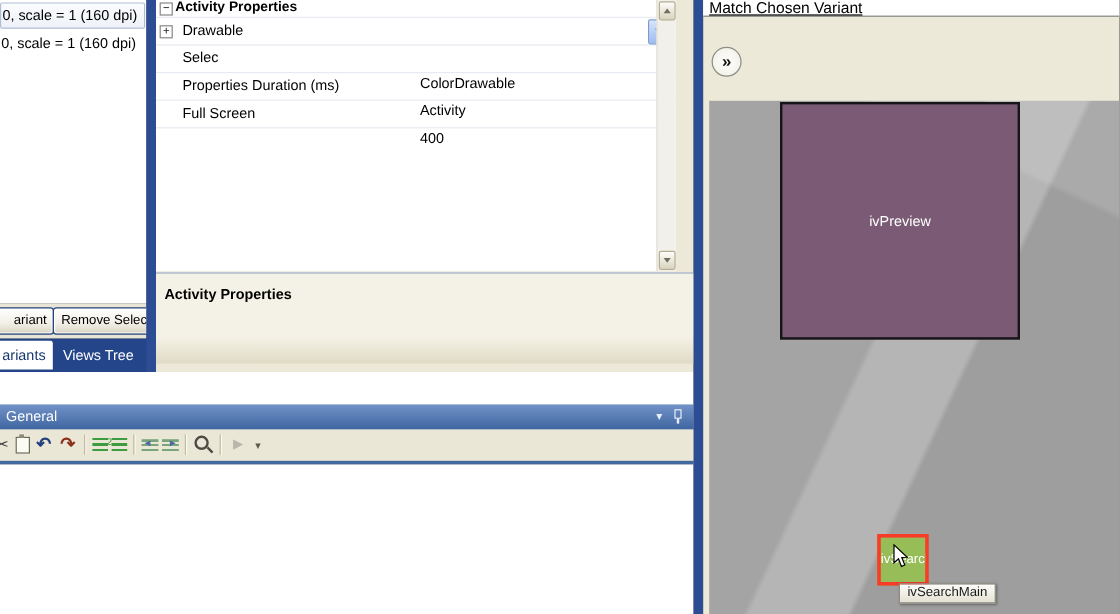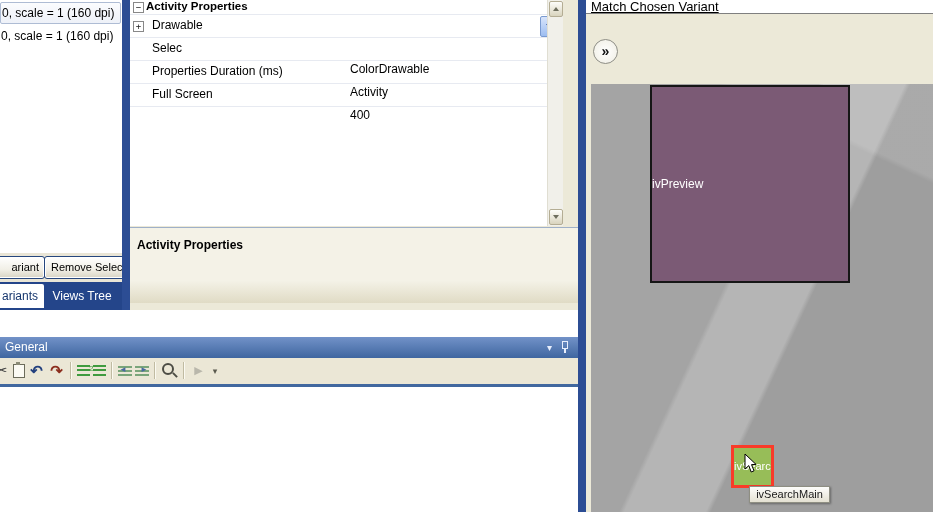--- a/index.html
+++ b/index.html
@@ -93,21 +93,21 @@
   #right-panel{position:absolute;left:586px;top:0;width:347px;height:512px;background:#ece9d8;}
   #right-header{height:13px;background:#fff;border-bottom:1px solid #7f7f7f;font-size:13px;
                 line-height:13px;padding-left:5px;text-decoration:underline;}
   #expand-btn{position:absolute;left:7px;top:39px;width:23px;height:23px;border-radius:50%;
               border:1px solid #8e8e86;background:radial-gradient(#ffffff,#efede2);
               text-align:center;line-height:22px;font-size:14px;font-weight:bold;color:#111;}
   #canvas{position:absolute;left:5px;top:84px;width:342px;height:428px;
           background:linear-gradient(205deg,rgba(255,255,255,0.12) 0 16%,rgba(255,255,255,0) 17%),
                      linear-gradient(115deg,#a4a4a4 0 42%,#b5b5b5 43% 58%,#9e9e9e 59% 100%);}
   #iv-preview{position:absolute;left:59px;top:1px;width:196px;height:194px;background:#7b5a75;
-              border:2px solid #161616;color:#fff;display:flex;align-items:center;}
+              border:2px solid #161616;color:#fff;display:flex;align-items:center;justify-content:center;}
   #iv-search{position:absolute;left:140px;top:361px;width:37px;height:37px;background:#97bd58;
              border:3px solid #f93b29;color:#fff;font-size:11px;line-height:37px;text-align:center;
              white-space:nowrap;overflow:hidden;}
   #cursor{position:absolute;left:153px;top:369px;width:13px;height:21px;}
   #tooltip{position:absolute;left:158px;top:402px;width:79px;height:15px;text-align:center;
            font-size:11px;line-height:15px;color:#1a1a1a;border:1px solid #8e8e82;
            background:linear-gradient(#fdfdfb,#e4e1d2);box-shadow:1px 1px 2px rgba(0,0,0,0.35);}
 </style>
 </head>
 <body>

